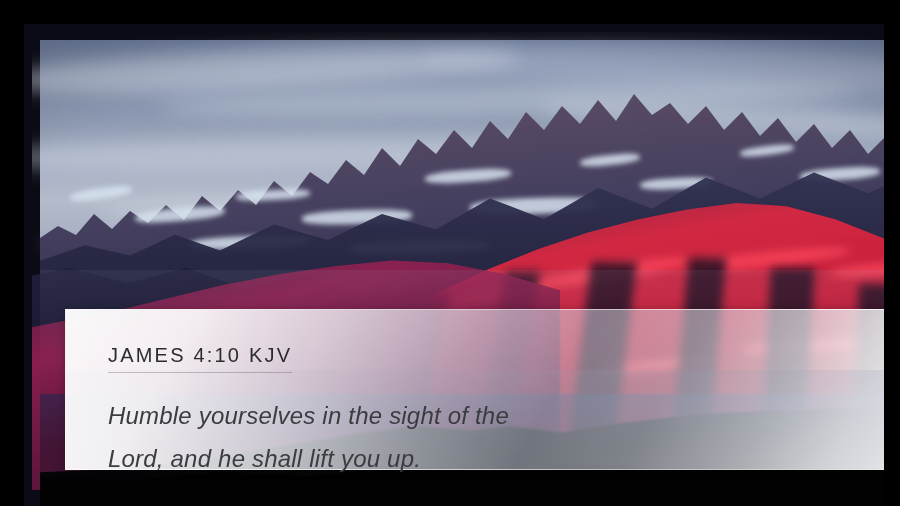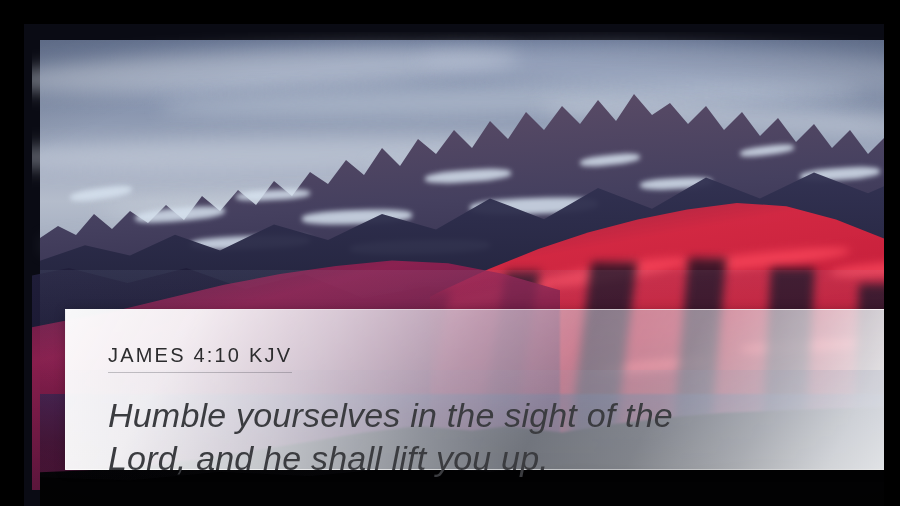--- a/index.html
+++ b/index.html
@@ -232,21 +232,21 @@
     text-transform:uppercase;
     display:inline-block;
     padding-bottom:5px;
     border-bottom:1px solid rgba(70,70,80,.30);
     font-family:"Liberation Sans", sans-serif;
   }
   .verse-body{
     margin-top:13px;
     font-style:italic;
     font-weight:300;
-    font-size:34px;
+    font-size:24px;
     line-height:43px;
     color:#3b3c40;
     letter-spacing:.2px;
     font-family:"Liberation Sans", sans-serif;
     white-space:pre-line;
   }
 </style>
 </head>
 <body>
 

